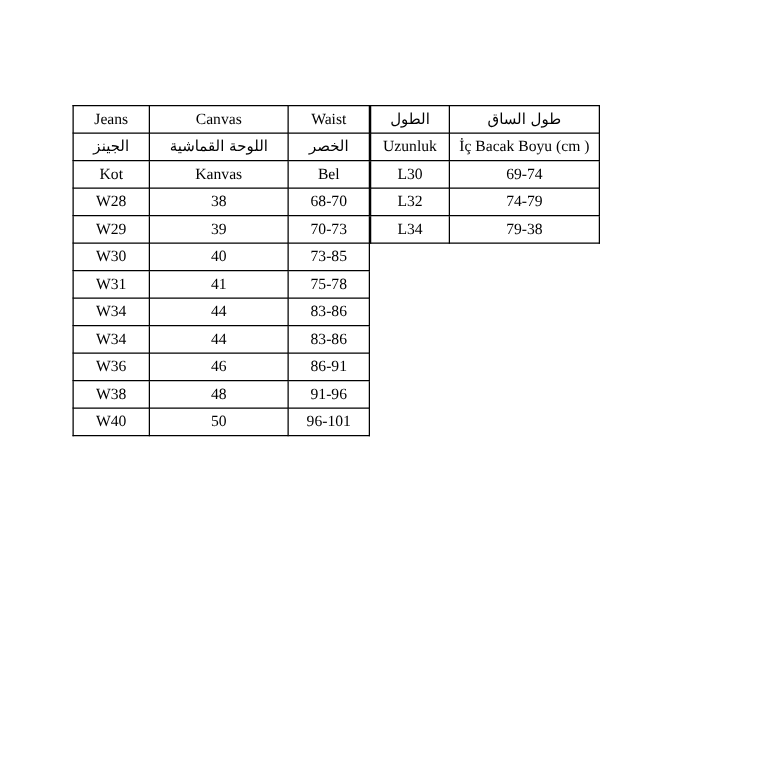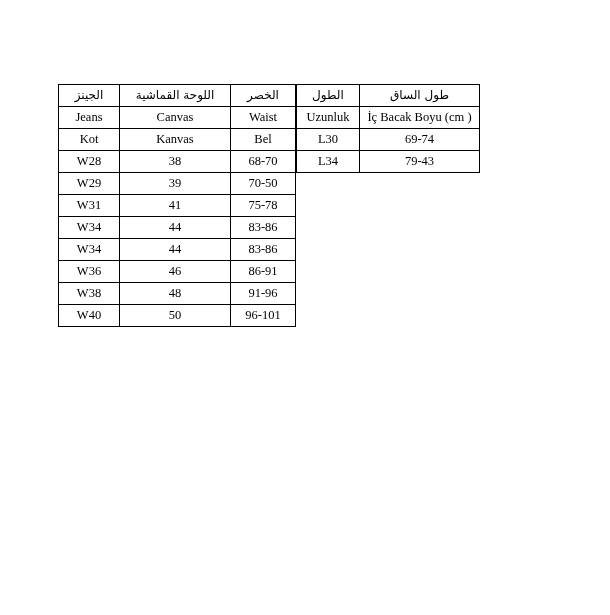--- a/index.html
+++ b/index.html
@@ -61,44 +61,49 @@
   <div class="tables">
 
     <table class="t-left">
       <colgroup>
           <col class="c0">
           <col class="c1">
           <col class="c2">
         </colgroup>
       <tbody>
         <tr>
+          <td>Jeans</td>
+          <td>Canvas</td>
+          <td>Waist</td>
+        </tr>
+        <tr>
           <td class="ar">الجينز</td>
           <td class="ar">اللوحة القماشية</td>
           <td class="ar">الخصر</td>
-        </tr>
-        <tr>
-          <td>Jeans</td>
-          <td>Canvas</td>
-          <td>Waist</td>
         </tr>
         <tr>
           <td>Kot</td>
           <td>Kanvas</td>
           <td>Bel</td>
         </tr>
 
         <tr>
           <td>W28</td>
           <td>38</td>
           <td>68-70</td>
         </tr>
         <tr>
           <td>W29</td>
           <td>39</td>
-          <td>70-50</td>
+          <td>70-73</td>
+        </tr>
+        <tr>
+          <td>W30</td>
+          <td>40</td>
+          <td>73-85</td>
         </tr>
         <tr>
           <td>W31</td>
           <td>41</td>
           <td>75-78</td>
         </tr>
         <tr>
           <td>W34</td>
           <td>44</td>
           <td>83-86</td>
@@ -139,20 +144,24 @@
         <tr>
           <td>Uzunluk</td>
           <td>İç Bacak Boyu (cm )</td>
         </tr>
 
         <tr>
           <td>L30</td>
           <td>69-74</td>
         </tr>
         <tr>
+          <td>L32</td>
+          <td>74-79</td>
+        </tr>
+        <tr>
           <td>L34</td>
-          <td>79-43</td>
+          <td>79-38</td>
         </tr>
       </tbody>
     </table>
 
   </div>
 </div>
 
 </body></html>

